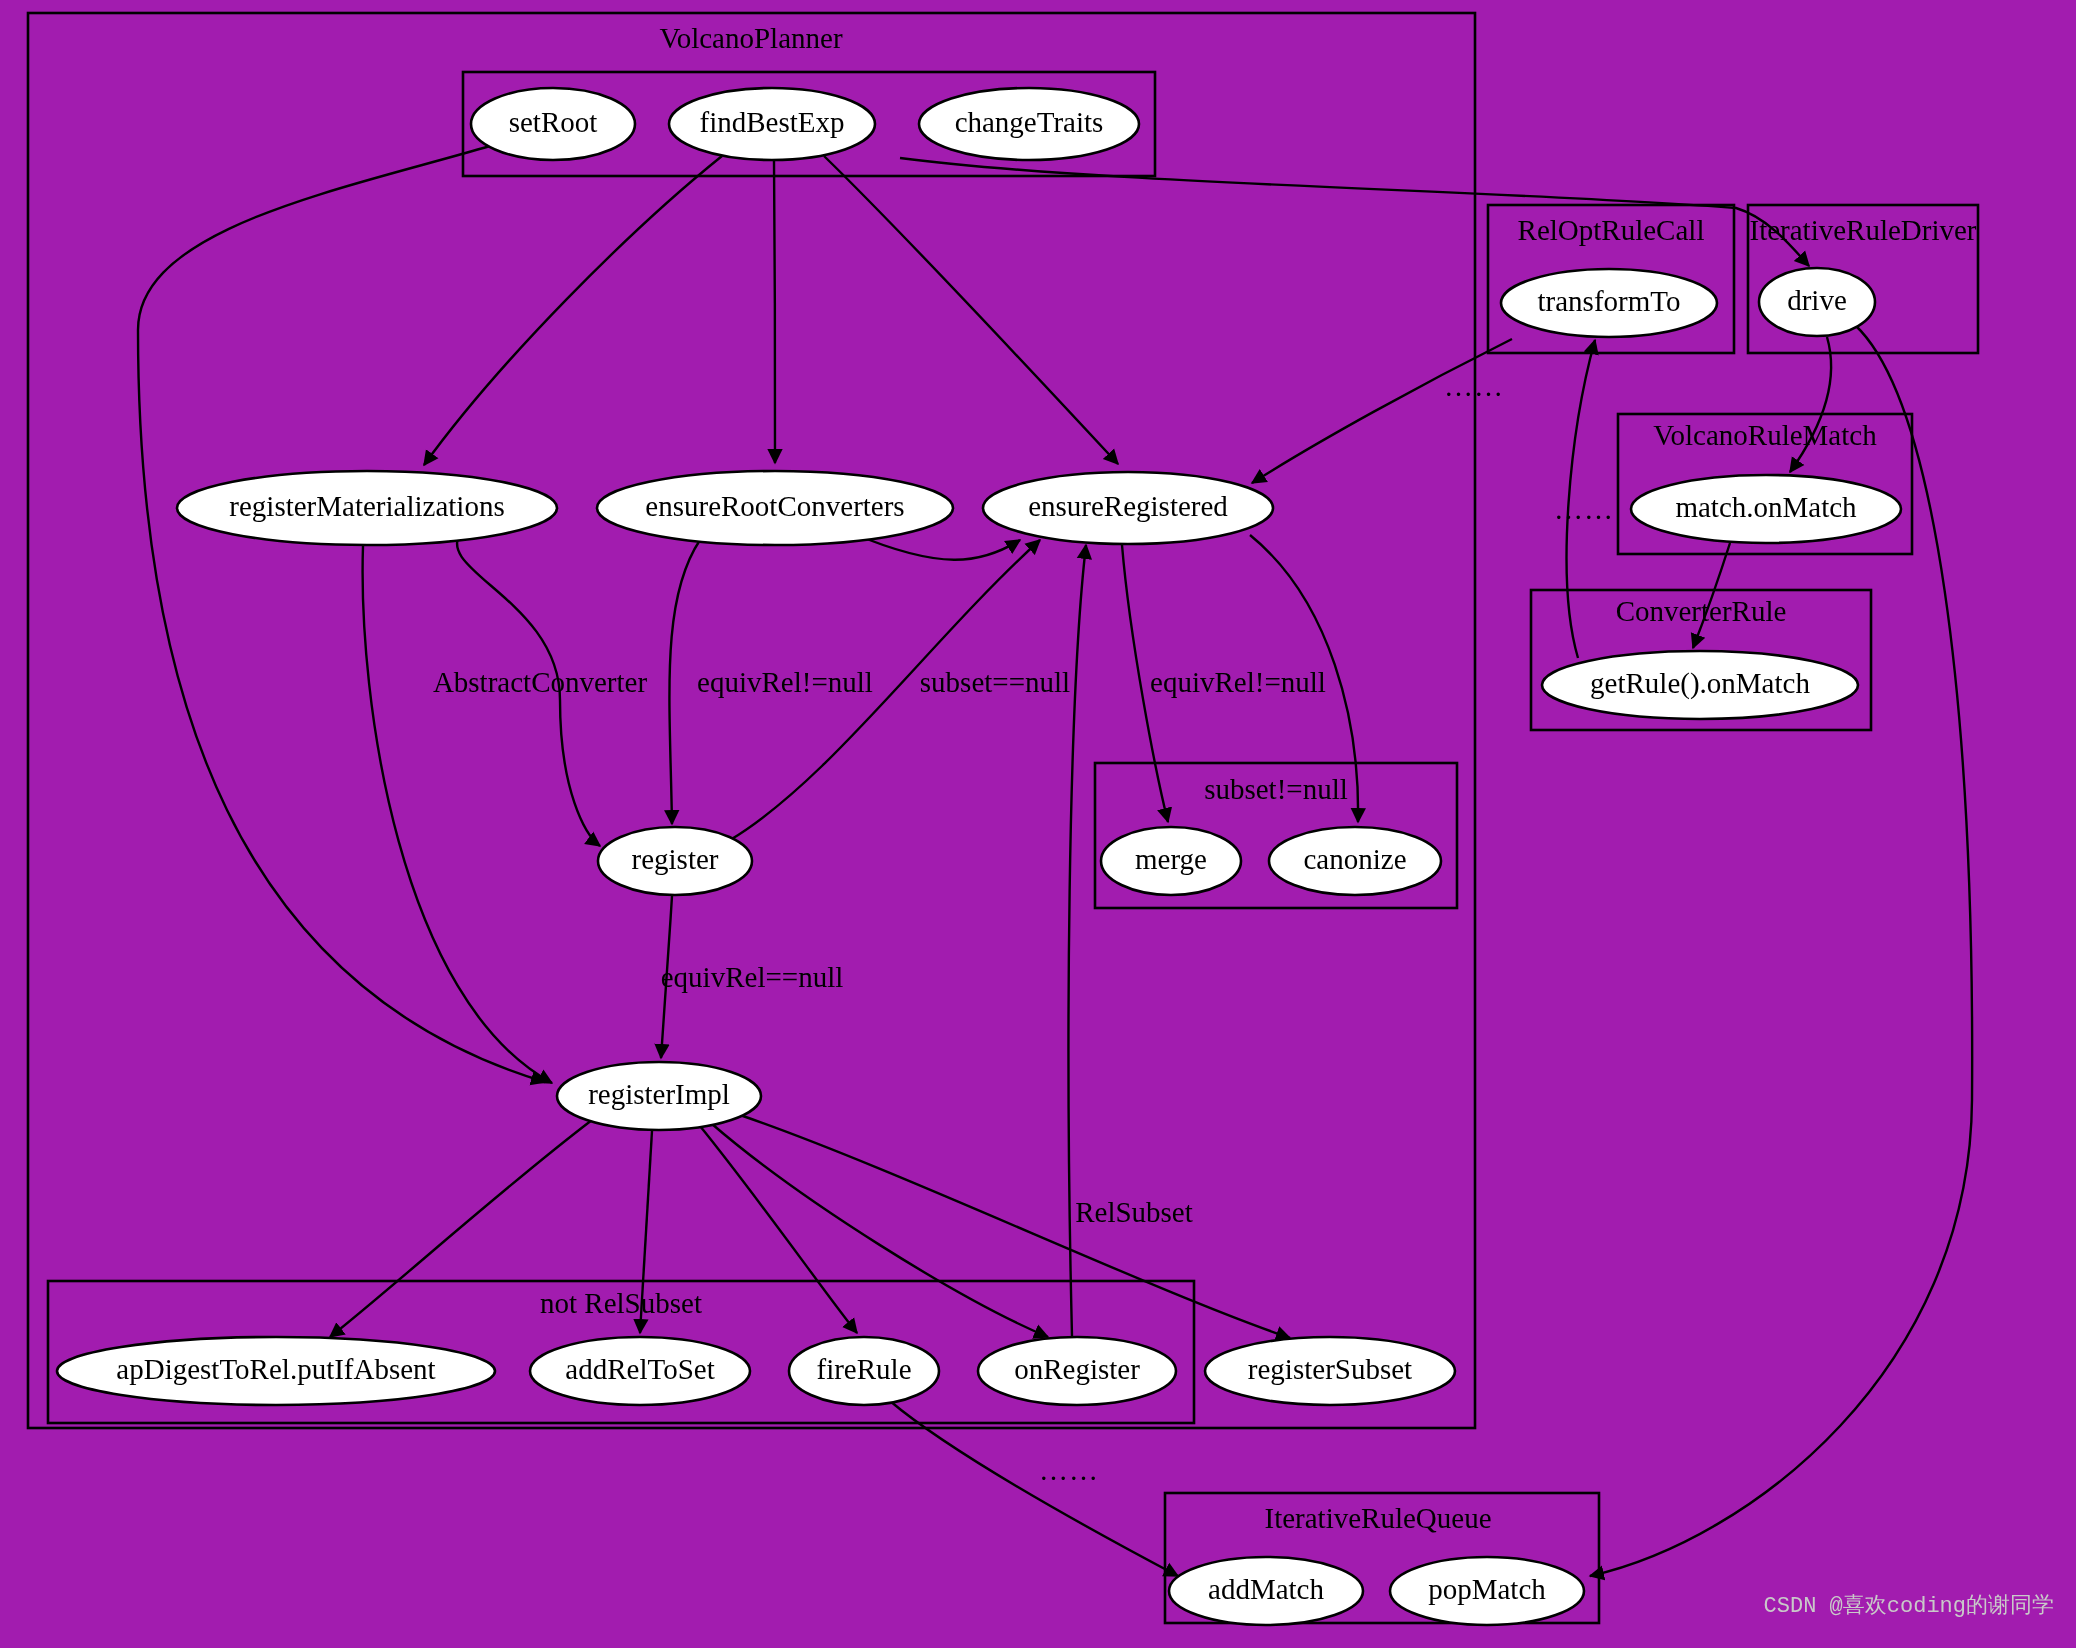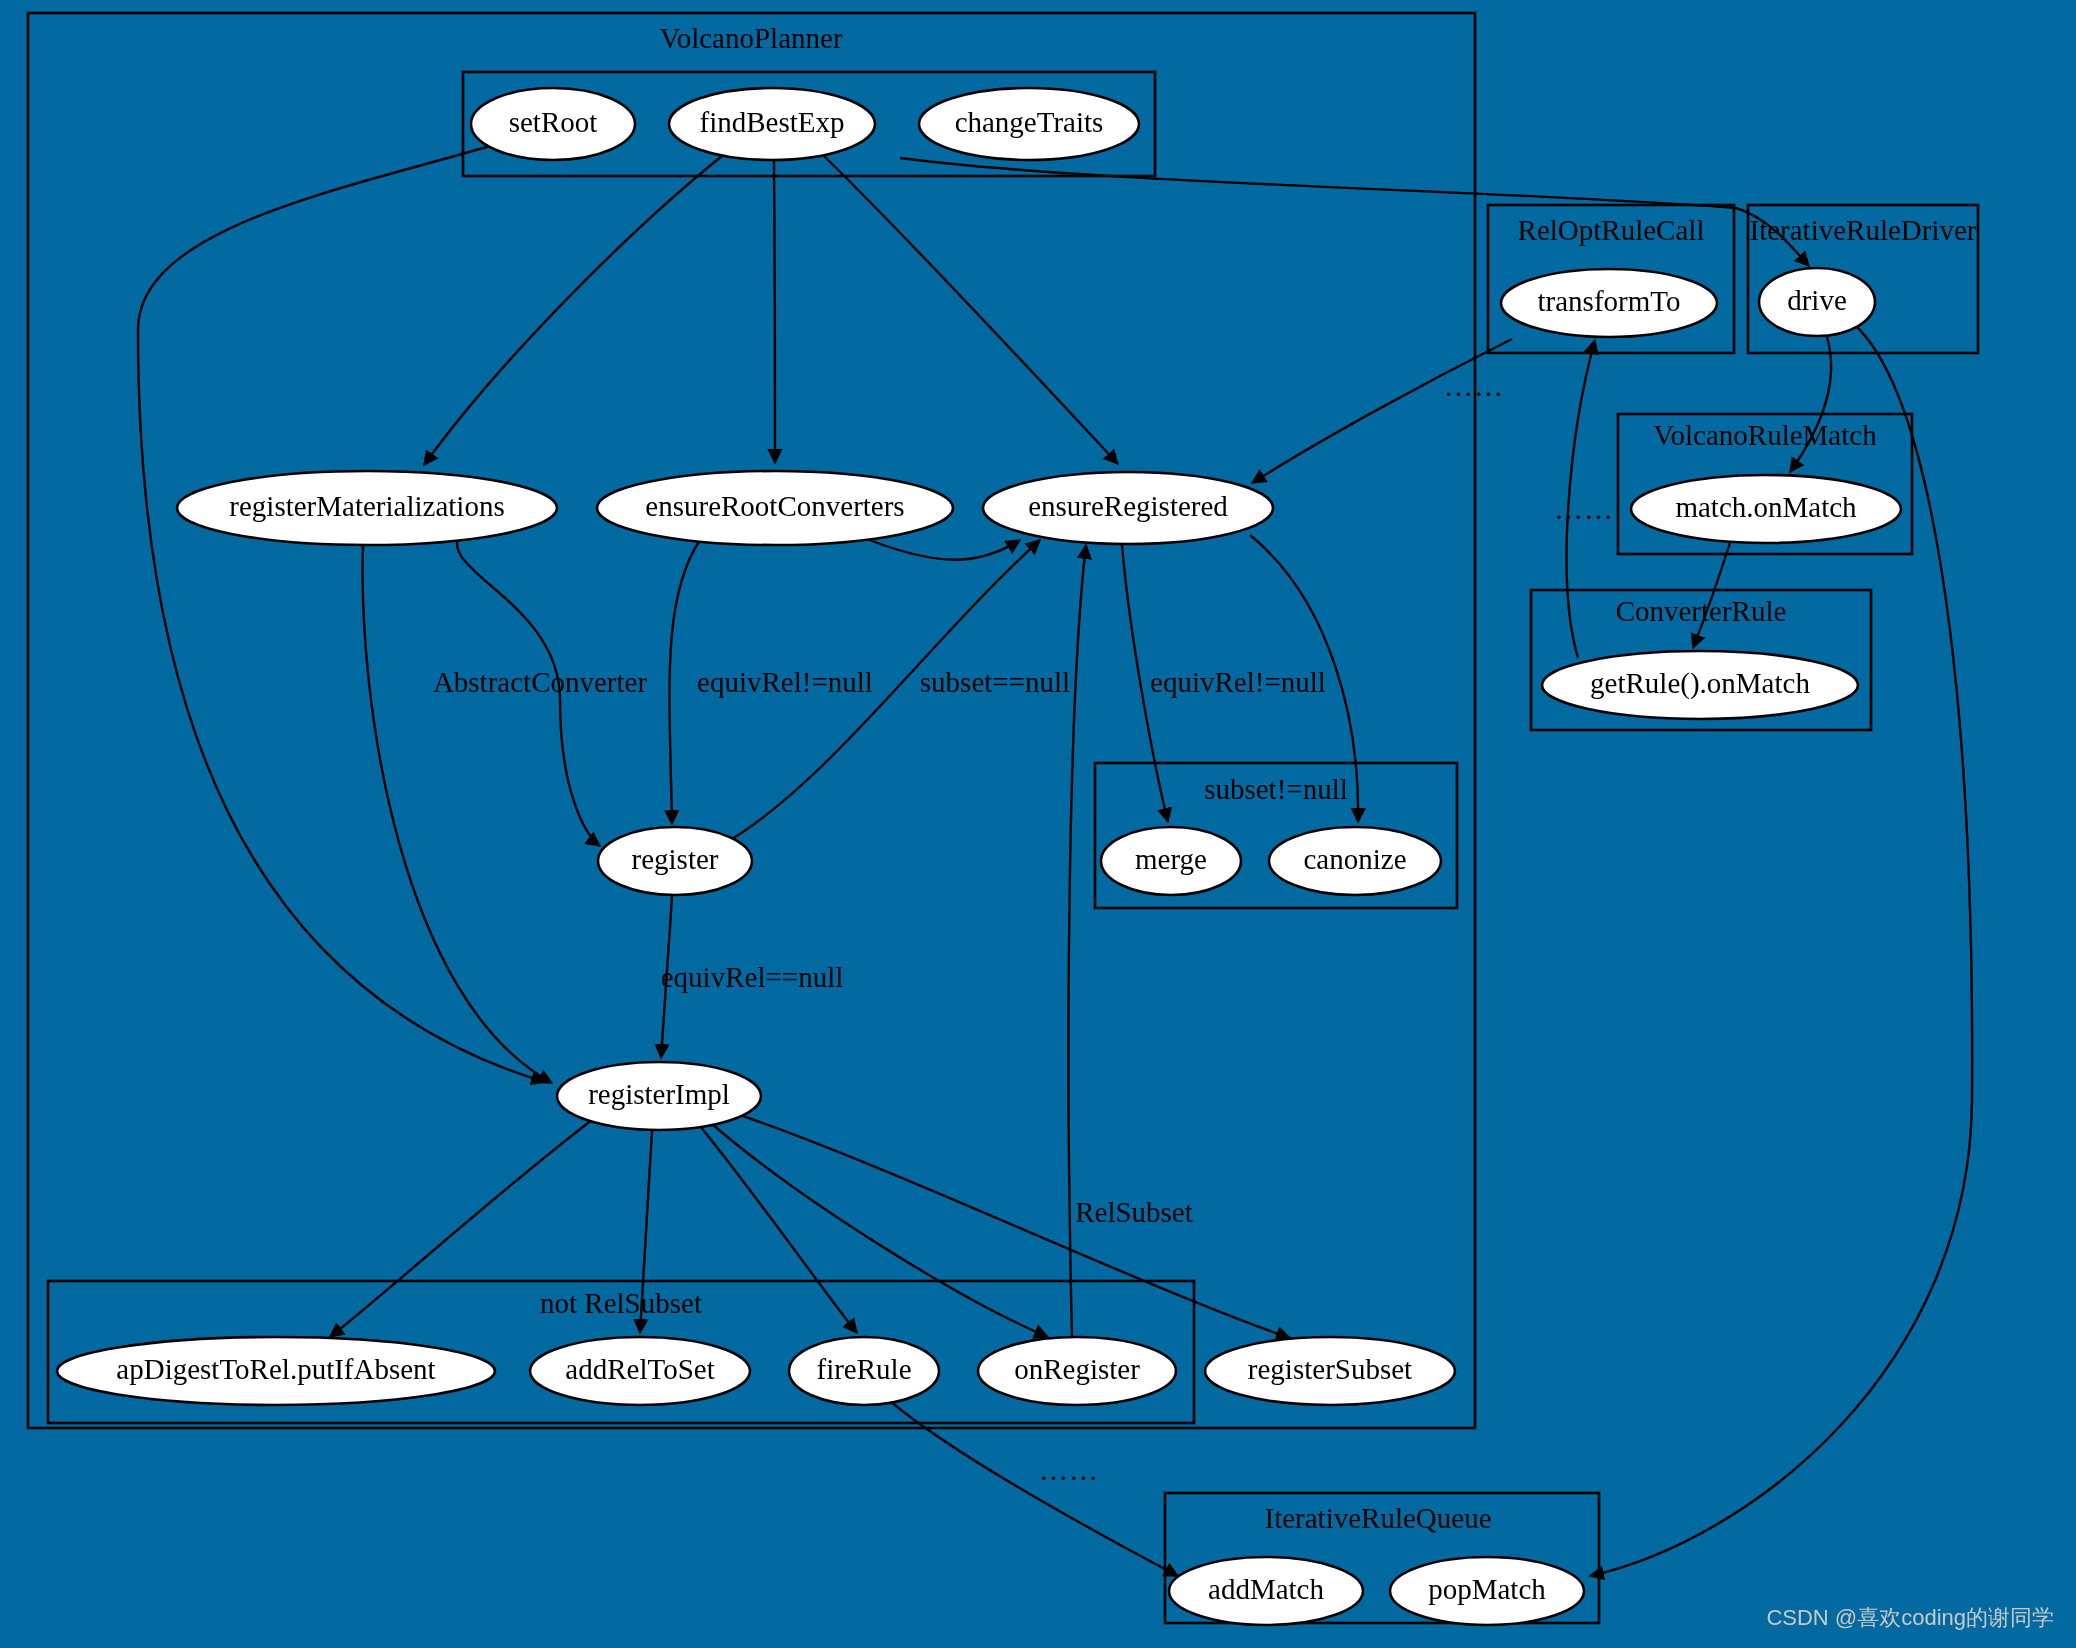--- a/index.html
+++ b/index.html
@@ -1,30 +1,30 @@
 <!DOCTYPE html>
 <html><head>
 <meta charset="utf-8">
 <style>
   html,body{margin:0;padding:0;background:#ffffff;}
-  #root{position:relative;width:2076px;height:1648px;background:#0369a1;
+  #root{position:relative;width:2076px;height:1648px;background:#a21caf;
         font-family:"Liberation Serif","DejaVu Serif",serif;}
   svg{display:block;}
   .node-ellipse{fill:#ffffff;stroke:#000000;stroke-width:2.6;}
   .cluster-box{fill:none;stroke:#000000;stroke-width:2.6;}
   .edge{fill:none;stroke:#000000;stroke-width:2.4;}
   .nodetext{font-family:"Liberation Serif","DejaVu Serif",serif;font-size:29px;fill:#000;
             text-anchor:middle;dominant-baseline:middle;}
   .clustertext{font-family:"Liberation Serif","DejaVu Serif",serif;font-size:29px;fill:#000;
             text-anchor:middle;dominant-baseline:middle;}
   .edgelabel{font-family:"Liberation Serif","DejaVu Serif",serif;font-size:29px;fill:#000;
             text-anchor:middle;dominant-baseline:middle;}
   .dots{font-family:"Liberation Serif","DejaVu Serif",serif;font-size:29px;fill:#000;
             text-anchor:middle;dominant-baseline:middle;letter-spacing:1px;}
-  .watermark{position:absolute;right:22px;bottom:15px;font-family:Liberation Sans, sans-serif;
+  .watermark{position:absolute;right:22px;bottom:28px;font-family:Liberation Mono, monospace;
             font-size:22px;color:#c9c9c9;white-space:nowrap;}
 </style>
 </head>
 <body>
 
 <div id="root">
   <svg id="svgroot" width="2076" height="1648" viewBox="0 0 2076 1648">
     <defs>
       <marker id="arrow" viewBox="0 0 12 12" refX="10" refY="6" markerWidth="7" markerHeight="7" orient="auto-start-reverse">
         <path d="M0,0.5 L11,6 L0,11.5 z" fill="#000"></path>

